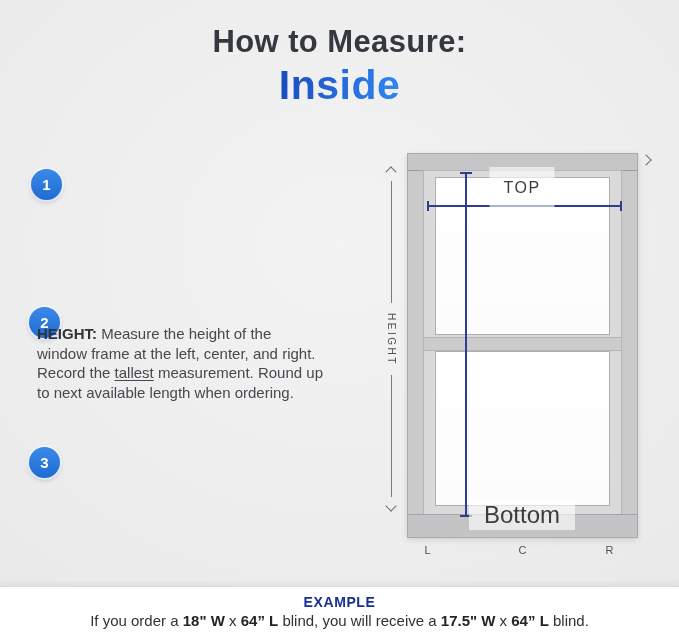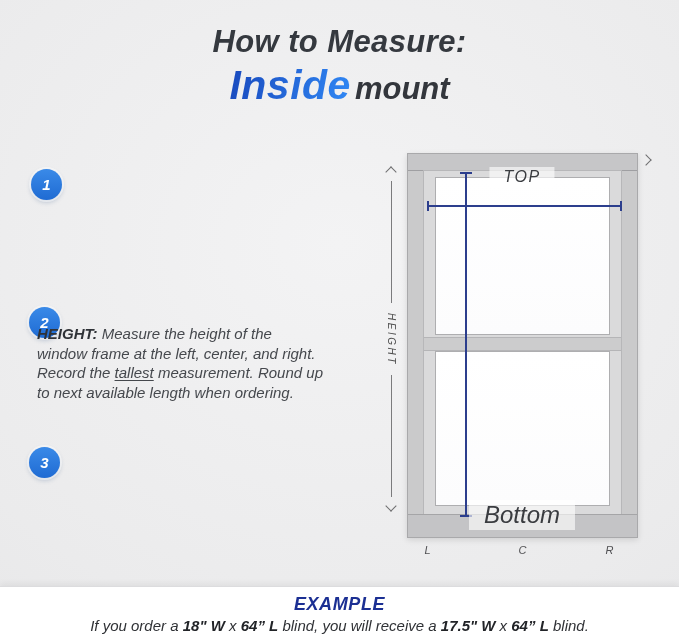--- a/index.html
+++ b/index.html
@@ -1,18 +1,18 @@
 <!DOCTYPE html>
 <html><head>
 <meta charset="utf-8">
 <style>
   html,body{margin:0;padding:0;}
   body{font-family:"Liberation Sans", sans-serif; background:#e8e8ea;}
   .canvas{position:relative;width:679px;height:642px;overflow:hidden;
-    background:radial-gradient(120% 110% at 50% 38%, #f3f3f4 0%, #ebebec 55%, #e2e2e4 100%);font-style:italic;}
+    background:radial-gradient(120% 110% at 50% 38%, #f3f3f4 0%, #ebebec 55%, #e2e2e4 100%);}
 
   
   .title-wrap{position:absolute;top:24px;left:0;width:100%;text-align:center;}
   .title-line1{font-size:31px;font-weight:700;color:#35393f;letter-spacing:.4px;line-height:36px;}
   .title-line2{margin-top:2px;display:flex;align-items:baseline;justify-content:center;gap:4px;}
   .title-highlight{font-size:41px;font-weight:800;letter-spacing:.5px;
     background:linear-gradient(100deg,#1a4cc0 5%,#2f85f2 95%);
     -webkit-background-clip:text;background-clip:text;color:#1f66d9;-webkit-text-fill-color:transparent;}
   .title-rest{font-size:31px;font-weight:600;color:#33363c;}
 
@@ -47,21 +47,21 @@
   .measure-h{position:absolute;left:427px;top:205px;width:195px;height:2px;background:#2c3e8d;}
   .measure-h::before,.measure-h::after{content:"";position:absolute;top:-4px;width:2px;height:10px;background:#2c3e8d;}
   .measure-h::before{left:0;} .measure-h::after{right:0;}
   .measure-v{position:absolute;left:465px;top:172px;width:2px;height:345px;background:#2c3e8d;}
   .measure-v::before,.measure-v::after{content:"";position:absolute;left:-5px;width:12px;height:2px;background:#2c3e8d;}
   .measure-v::before{top:0;} .measure-v::after{bottom:0;}
 
   
   .win-label{position:absolute;left:522px;transform:translateX(-50%);
     background:rgba(255,255,255,.62);color:#3a3c40;white-space:nowrap;}
-  .label-top{top:167px;font-size:16px;letter-spacing:1.5px;padding:1px 14px;}
+  .label-top{top:167px;font-size:16px;letter-spacing:1.5px;padding:12px 14px;}
   .label-middle{top:330px;font-size:18px;padding:1px 15px;}
   .label-bottom{top:500px;font-size:24px;padding:1px 15px;}
 
   
   .dim{color:#4e4e4e;}
   .dim .seg{background:#7b7b7d;}
   .chev{width:7px;height:7px;border-left:1.5px solid #6e6e70;border-bottom:1.5px solid #6e6e70;flex:none;}
   .chev-left{transform:rotate(45deg);} .chev-right{transform:rotate(-135deg);}
   .chev-up{transform:rotate(135deg);} .chev-down{transform:rotate(-45deg);}
   .width-arrow{position:absolute;left:427px;top:154px;width:195px;height:12px;
@@ -74,34 +74,33 @@
   .height-label-box{height:62px;width:16px;display:flex;align-items:center;justify-content:center;flex:none;}
   .height-label-box span{transform:rotate(90deg);font-size:10px;letter-spacing:2.5px;font-weight:500;white-space:nowrap;}
 
   
   .lcr{position:absolute;top:544px;transform:translateX(-50%);font-size:11px;color:#515154;letter-spacing:1px;}
   .lcr-l{left:428px;} .lcr-c{left:523px;} .lcr-r{left:610px;}
 
   
   .example-band{position:absolute;left:0;bottom:0;width:679px;height:55px;background:#ffffff;
     border-top:1px solid #dcdcde;box-shadow:0 -3px 6px rgba(0,0,0,.05);text-align:center;}
-  .example-heading{margin-top:7px;font-size:18px;font-weight:700;color:#1b2f93;letter-spacing:.6px;}
+  .example-heading{margin-top:7px;font-size:14px;font-weight:700;color:#1b2f93;letter-spacing:.6px;}
   .example-line{margin-top:2px;font-size:15px;color:#303236;}
   .example-line b{font-weight:700;color:#222428;}
 </style>
 </head>
 <body>
 
 <div class="canvas">
 
   <div class="title-wrap">
     <div class="title-line1">How to Measure:</div>
     <div class="title-line2">
       <span class="title-highlight">Inside</span>
-      <span class="title-rest">mount</span>
     </div>
   </div>
 
   <div class="step-badge" id="badge1">1</div>
 
   <div class="step-badge" id="badge2">2</div>
   <div class="step-text" id="text2"><b>HEIGHT:</b><span> Measure the height of the window frame at the left, center, and right. Record the </span><u>tallest</u><span> measurement. Round up to next available length when ordering.</span></div>
 
   <div class="step-badge" id="badge3">3</div>
 

